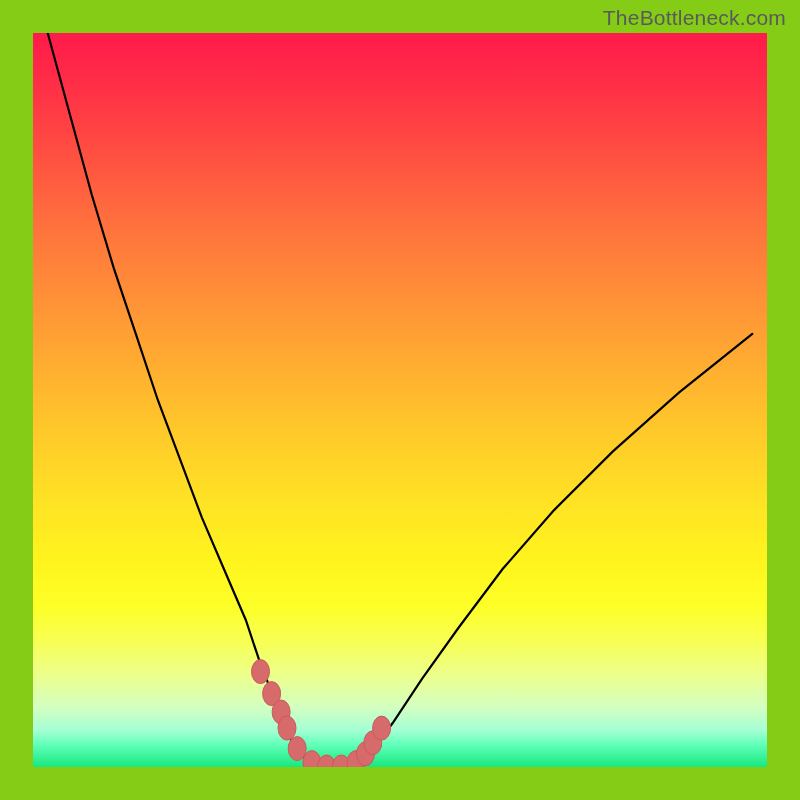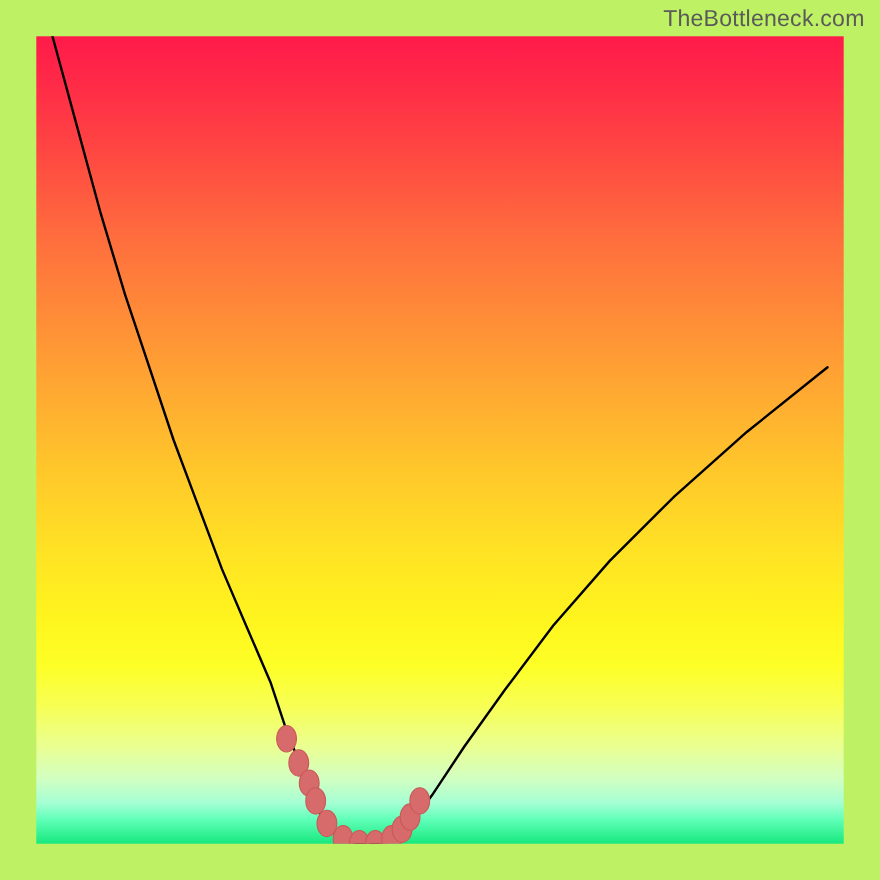--- a/index.html
+++ b/index.html
@@ -10,21 +10,21 @@
     background: #000;
     overflow: hidden;
     font-family: Arial, Helvetica, sans-serif;
   }
   .frame {
     position: absolute;
     top: 0;
     left: 0;
     width: 800px;
     height: 800px;
-    background: #bef264;
+    background: #84cc16;
   }
   .plot-area {
     position: absolute;
     top: 33px;
     left: 33px;
     width: 734px;
     height: 734px;
     
     background: linear-gradient(to bottom,
       #ff1a4a 0%,

